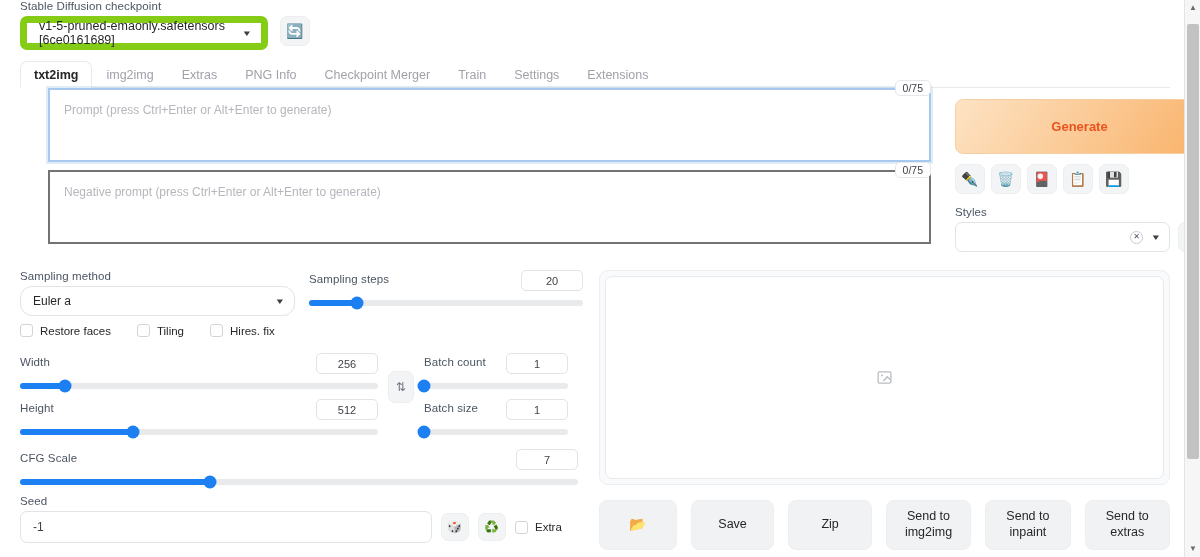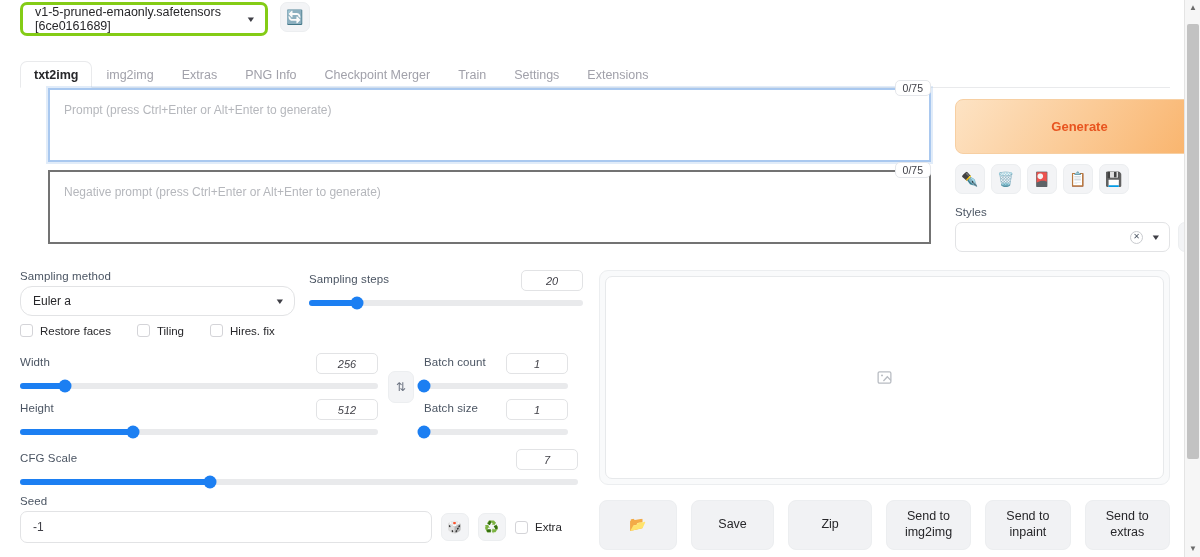--- a/index.html
+++ b/index.html
@@ -39,21 +39,21 @@
 
   
   .top-row { position: absolute; left: 20px; top: 0; width: 1150px; }
   .field-label {
     font-size: 11.5px; color: #4b5563; letter-spacing: .1px;
     display: block; margin-bottom: 4px;
   }
   .ckpt-line { display: flex; align-items: flex-start; gap: 12px; margin-top: 2px; }
   .ckpt-select {
     width: 248px; height: 34px;
-    border: 3px solid #84cc16; border-radius: 7px;
+    border: 7px solid #84cc16; border-radius: 7px;
     background: #fff;
     display: flex; align-items: center; justify-content: space-between;
     padding: 0 10px 0 12px;
     font-size: 12.5px; color: #27272a;
   }
   .caret { font-size: 8px; color: #3f3f46; transform: scaleX(1.35); }
   .icon-btn-sq {
     width: 30px; height: 30px; border-radius: 7px;
     background: #f3f4f6; border: 1px solid #eceef0;
     display: flex; align-items: center; justify-content: center;
@@ -149,21 +149,21 @@
     display: flex; align-items: center; justify-content: space-between;
     padding: 0 10px 0 12px; font-size: 12px; color: #27272a;
   }
 
   
   .sl-head { display: flex; align-items: center; justify-content: space-between; }
   .num-box {
     width: 62px; height: 21px;
     border: 1px solid #e2e3e5; border-radius: 5px; background: #fff;
     display: flex; align-items: center; justify-content: center;
-    font-size: 11px; color: #3f3f46; font-style: italic;
+    font-size: 11px; color: #3f3f46;
   }
   .track {
     position: relative; height: 6px; width: 100%;
     background: #e9eaec; border-radius: 3px; margin-top: 9px;
   }
   .fill { position: absolute; left: 0; top: 0; height: 6px; background: #1c7ff2; border-radius: 3px; }
   .knob {
     position: absolute; top: 50%; width: 13px; height: 13px;
     background: #1c7ff2; border-radius: 50%; transform: translate(-50%, -50%);
   }
@@ -225,20 +225,21 @@
   .out-btn.folder { width: 82px; font-size: 14px; }
   .out-btn.w88 { width: 88px; }
   .out-btn.w90 { width: 90px; }
 </style>
 </head>
 <body>
 
 <div id="app">
 
   <div class="top-row">
+    <span class="field-label">Stable Diffusion checkpoint</span>
     <div class="ckpt-line">
       <div class="ckpt-select">
         <span>v1-5-pruned-emaonly.safetensors [6ce0161689]</span>
         <span class="caret">▼</span>
       </div>
       <div class="icon-btn-sq">
         <span>🔄</span>
       </div>
     </div>
   </div>

